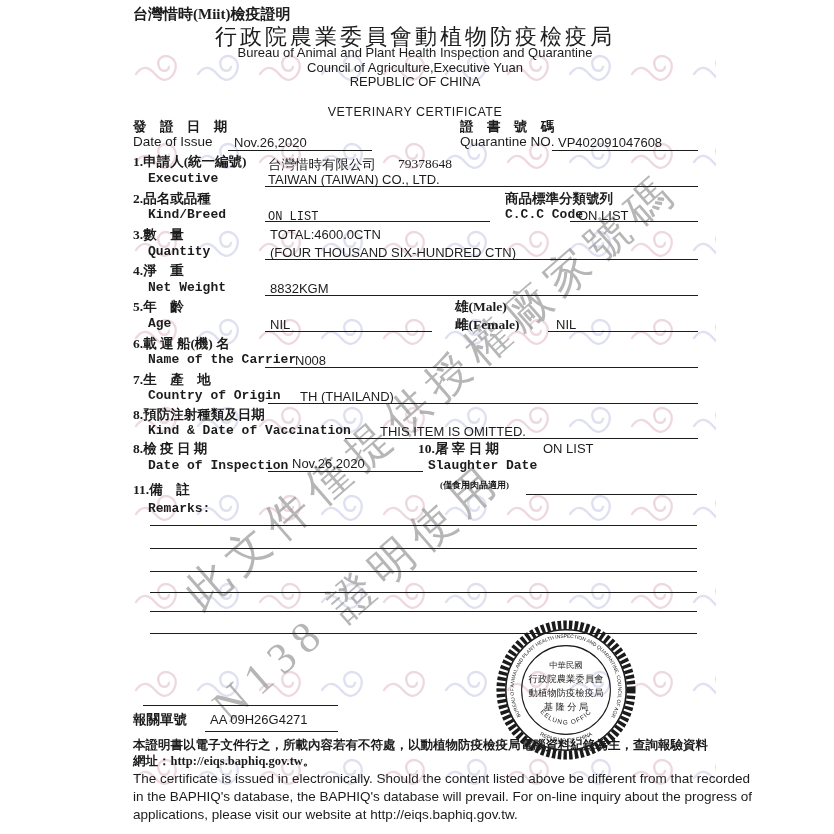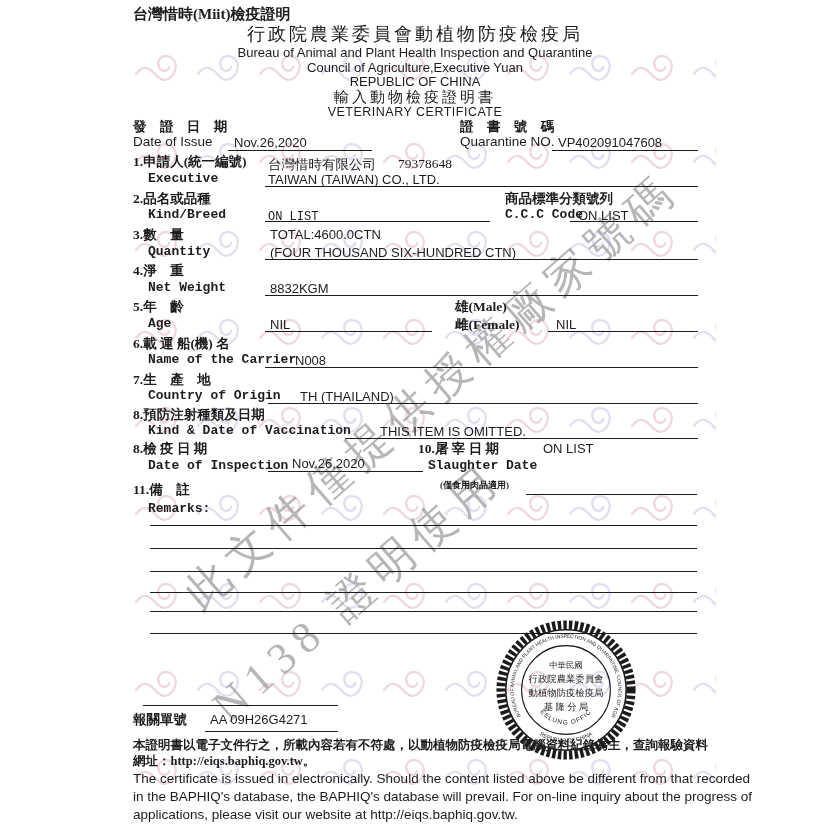--- a/index.html
+++ b/index.html
@@ -16,21 +16,21 @@
   .cl-sp{letter-spacing:5px;}
   .el{font-family:"Liberation Mono",monospace;font-weight:bold;font-size:13px;}
   .sl{font-family:"Liberation Sans",sans-serif;font-size:13.5px;}
   .v{font-family:"Liberation Sans",sans-serif;font-size:13px;}
   .vm{font-family:"Liberation Mono",monospace;font-size:12px;}
   .vk{font-family:"Liberation Serif",serif;font-size:13.5px;}
   .note{font-family:"Liberation Serif",serif;font-weight:bold;font-size:9px;}
   .ctr{left:130px;width:570px;text-align:center;}
   .rule{position:absolute;z-index:2;height:1px;background:#1c1c1c;}
   .corner{font-family:"Liberation Serif",serif;font-weight:bold;font-size:15px;}
-  .h-cn{font-size:18px;letter-spacing:3px;}
+  .h-cn{font-size:22px;letter-spacing:3px;}
   .h-en{font-family:"Liberation Sans",sans-serif;font-size:13px;}
   .t-cn{font-size:15px;letter-spacing:3px;}
   .t-en{font-family:"Liberation Sans",sans-serif;font-size:12.5px;letter-spacing:.5px;}
   .f-cn{font-family:"Liberation Serif",serif;font-weight:bold;font-size:12.5px;}
   .f-en{font-family:"Liberation Sans",sans-serif;font-size:13.5px;}
   svg text{fill:#1b1b1b;}
 </style>
 </head>
 <body>
 
@@ -50,21 +50,20 @@
 
   <div class="wmtext" style="left:172px;top:578px">此文件僅提供授權廠家號碼</div>
   <div class="wmtext" style="left:200px;top:690px">N138 證明使用</div>
 
   <div class="lyr corner" style="left:133px;top:5px">台灣惜時(Miit)檢疫證明</div>
 
   <div class="lyr ctr h-cn" style="top:22px">行政院農業委員會動植物防疫檢疫局</div>
   <div class="lyr ctr h-en" style="top:45px">Bureau of Animal and Plant Health Inspection and Quarantine</div>
   <div class="lyr ctr h-en" style="top:60px">Council of Agriculture,Executive Yuan</div>
   <div class="lyr ctr h-en" style="top:74px">REPUBLIC OF CHINA</div>
-  <div class="lyr ctr t-cn" style="top:88px">輸入動物檢疫證明書</div>
   <div class="lyr ctr t-en" style="top:105px">VETERINARY CERTIFICATE</div>
 
   <div class="lyr cl cl-sp" style="left:133px;top:118px">發 證 日 期</div>
   <div class="lyr cl cl-sp" style="left:460px;top:118px">證 書 號 碼</div>
   <div class="lyr sl" style="left:133px;top:134px">Date of Issue</div>
   <div class="lyr v" style="left:234px;top:135px">Nov.26,2020</div>
   <div class="rule" style="left:228px;top:150px;width:144px"></div>
   <div class="lyr sl" style="left:460px;top:134px">Quarantine NO.</div>
   <div class="lyr v" style="left:558px;top:135px">VP402091047608</div>
   <div class="rule" style="left:552px;top:150px;width:146px"></div>

